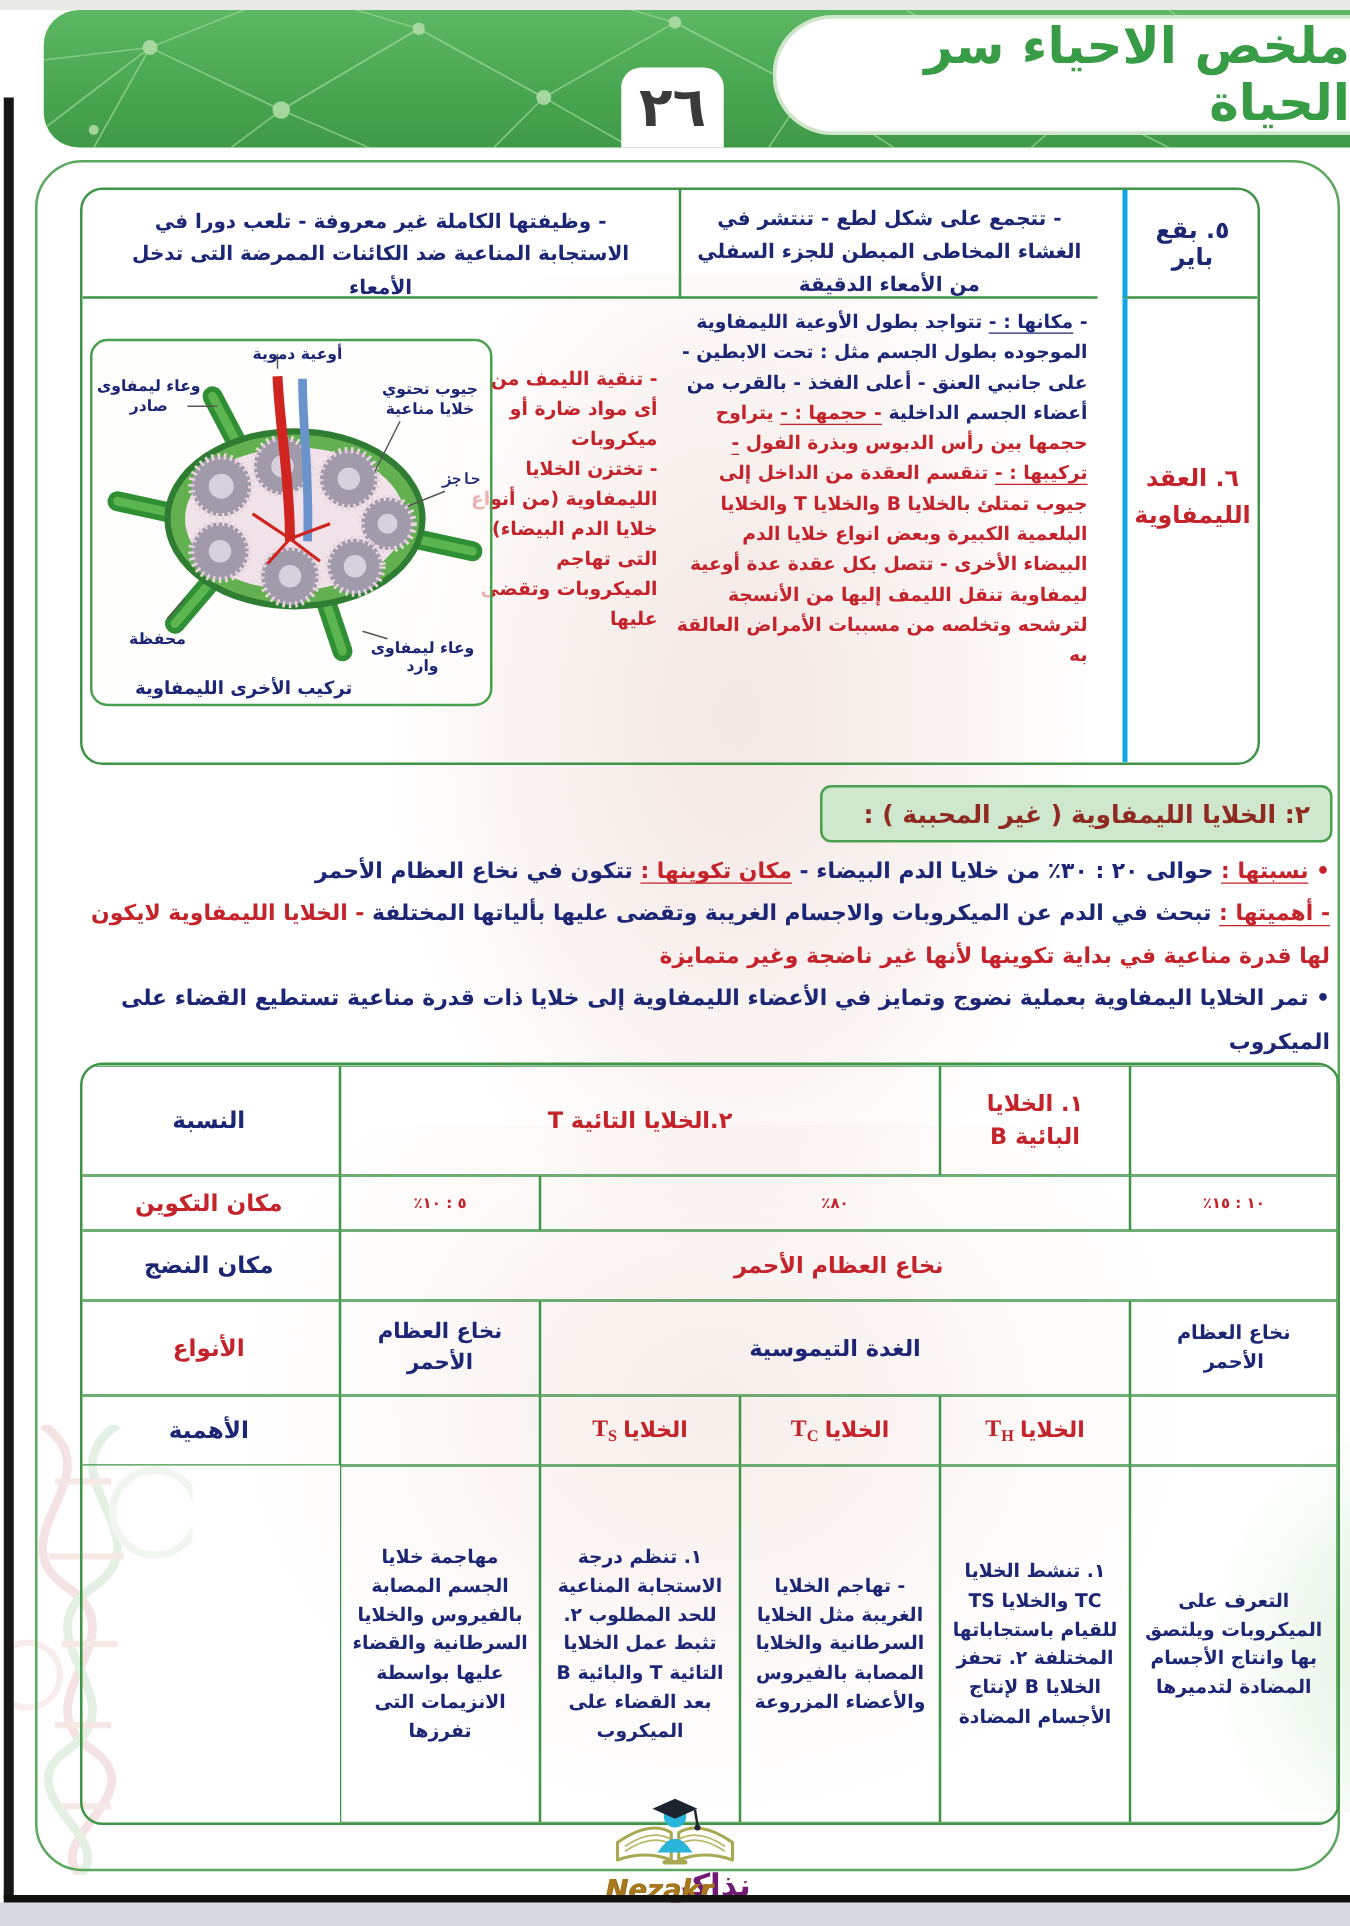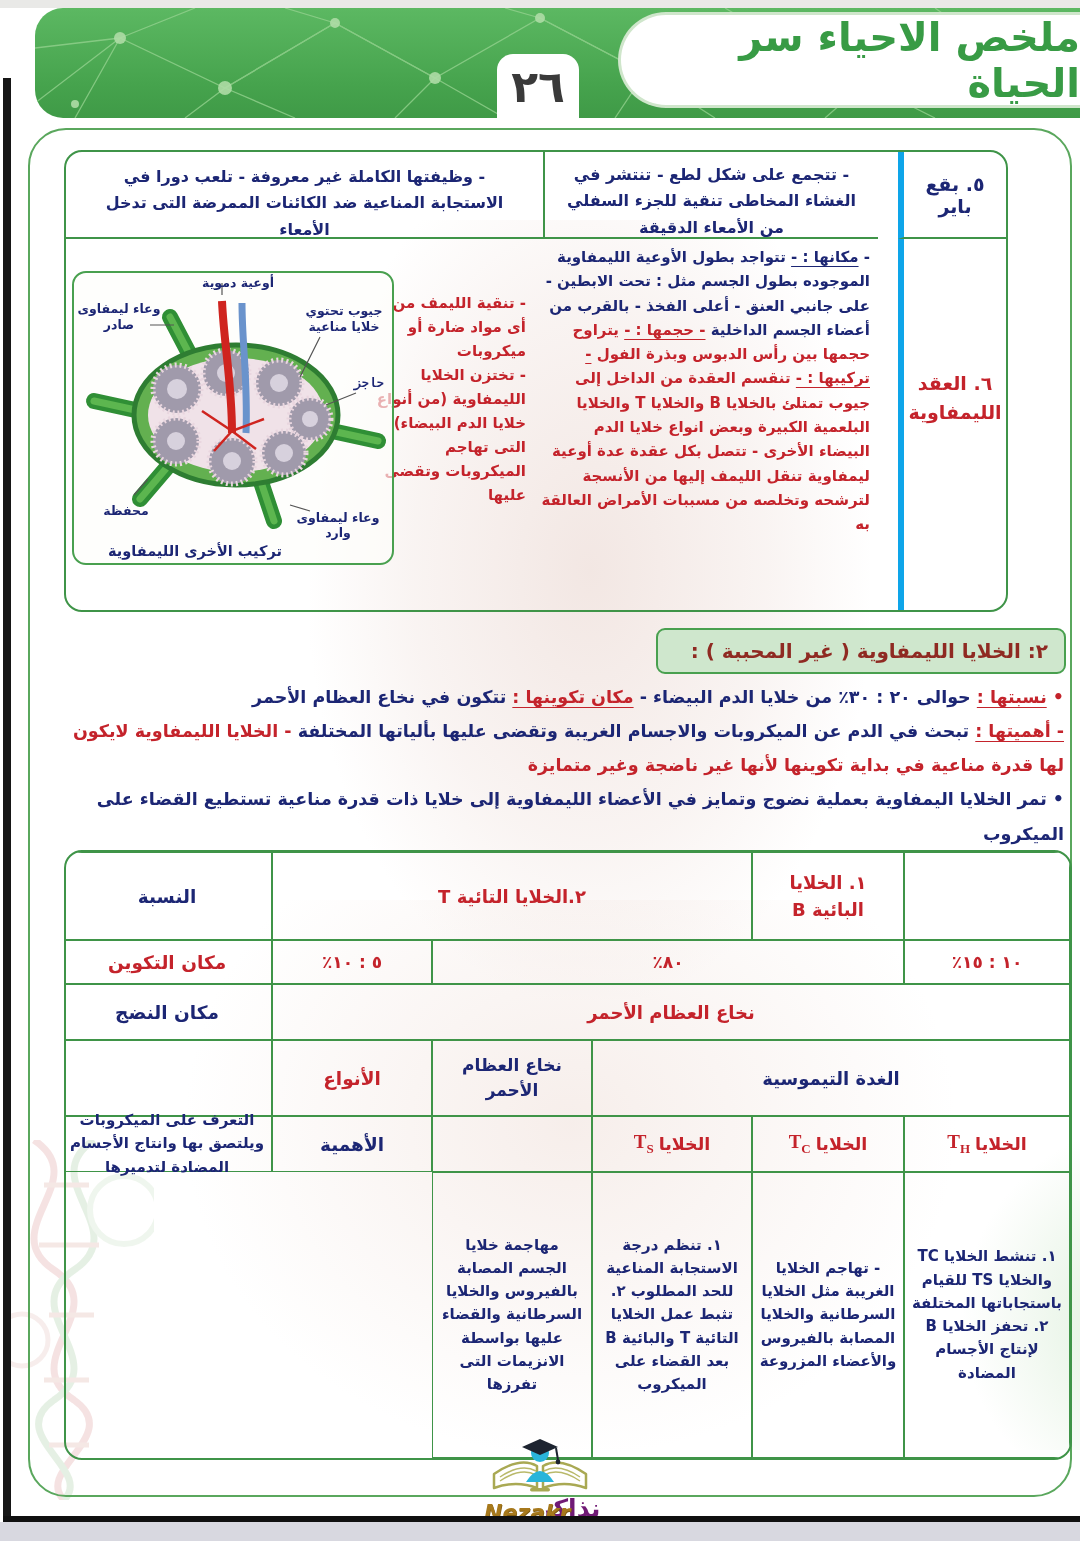--- a/index.html
+++ b/index.html
@@ -44,21 +44,21 @@
   .navy { color:#1c2674; }
   .red  { color:#c4232b; }
   .ul   { text-decoration:underline; text-underline-offset:4px; }
   .pre  { white-space:pre-line; }
 
   
   .ttable { position:absolute; left:64px; top:150px; width:944px; height:462px; z-index:2;
             border:2px solid #3f9448; border-radius:18px; overflow:hidden; background:transparent;
             display:grid; grid-template-columns:128px 335px 1fr; grid-template-rows:87px 1fr; direction:rtl; }
   .ttable > div { font-weight:bold; }
-  .tt-label { border-left:6px solid #0ea5e9; display:flex; align-items:center; justify-content:center;
+  .tt-label { border-left:4px solid #0ea5e9; display:flex; align-items:center; justify-content:center;
               text-align:center; font-size:19px; padding:4px;margin-left:20px; }
   .tt-label-1 { border-bottom:2px solid #3f9448; }
   .tt-label-2 { align-items:flex-start; padding-top:130px; line-height:1.5; }
   .tt-loc  { border-left:2px solid #3f9448; border-bottom:2px solid #3f9448;
              font-size:16px; line-height:1.65; text-align:center; padding:10px 12px; }
   .tt-func { border-bottom:2px solid #3f9448; font-size:16px; line-height:1.65; text-align:center; padding:12px 20px; }
   .tt-body { grid-column:2 / span 2; position:relative; }
 
   .ln-text { position:absolute; top:6px; right:8px; width:332px; font-size:15px; font-weight:bold;
              line-height:1.62; text-align:right; }
@@ -80,21 +80,21 @@
 
   
   .btable { position:absolute; left:64px; top:850px; width:1008px; height:610px; z-index:2;
             border:2px solid #3f9448; border-radius:18px; overflow:hidden; direction:rtl;
             display:grid; grid-template-columns:166px 152px 160px 160px 160px 210px;
             grid-template-rows:88px 44px 56px 76px 56px 1fr; }
   .btable > div { border:1px solid #3f9448; display:flex; align-items:center; justify-content:center;
                   text-align:center; font-weight:bold; padding:4px 6px; }
   .bt-head { color:#c4232b; font-size:18px; line-height:1.5; }
   .bt-rowlab { font-size:18.5px; }
-  .bt-val { color:#c4232b; font-size:17px; }
+  .bt-val { color:#c4232b; font-size:12px; }
   .bt-cell { color:#1c2674; font-size:15.5px; line-height:1.5; }
   .bt-imp { align-items:flex-start; padding-top:12px; font-size:15px; line-height:1.55; }
   .span3 { grid-column:span 3; }
   .span5 { grid-column:span 5; }
   .tsym { font-family:"Liberation Serif", serif; font-size:19px; }
   .tsym sub { font-size:13px; }
   .ttype { display:flex; align-items:center; justify-content:center; gap:5px; color:#c4232b; font-size:17.5px; }
 
   
   .logo { position:absolute; left:50%; transform:translateX(-50%); top:1436px; z-index:4; text-align:center; }
@@ -148,21 +148,21 @@
   </div>
   <div class="hdr-tab">
     <span>٢٦</span>
   </div>
   <div class="hdr-title">ملخص الاحياء سر الحياة</div>
 
   <div class="frame"></div>
 
   <div class="ttable">
     <div class="tt-label tt-label-1 navy">٥. بقع باير</div>
-    <div class="tt-loc navy">- تتجمع على شكل لطع - تنتشر في الغشاء المخاطى تنقية للجزء السفلي من الأمعاء الدقيقة</div>
+    <div class="tt-loc navy">- تتجمع على شكل لطع - تنتشر في الغشاء المخاطى المبطن للجزء السفلي من الأمعاء الدقيقة</div>
     <div class="tt-func navy">- وظيفتها الكاملة غير معروفة - تلعب دورا في الاستجابة المناعية ضد الكائنات الممرضة التى تدخل الأمعاء</div>
 
     <div class="tt-label tt-label-2 red pre">٦. العقد الليمفاوية</div>
     <div class="tt-body">
 
       <p class="ln-text">
         <span class="navy">- </span>
         <span class="navy ul">مكانها : -</span>
         <span class="navy">تتواجد بطول الأوعية الليمفاوية الموجوده بطول الجسم مثل : تحت الابطين - على جانبي العنق - أعلى الفخذ - بالقرب من أعضاء الجسم الداخلية</span>
         <span class="red ul">- حجمها : -</span>
@@ -262,20 +262,22 @@
 
     <div class="bt-rowlab navy">النسبة</div>
     <div class="bt-val">١٠ : ١٥٪</div>
     <div class="bt-val span3">٨٠٪</div>
     <div class="bt-val">٥ : ١٠٪</div>
 
     <div class="bt-rowlab red">مكان التكوين</div>
     <div class="bt-val span5" style="font-size:18px;">نخاع العظام الأحمر</div>
 
     <div class="bt-rowlab navy">مكان النضج</div>
+    <div class="bt-cell pre">نخاع العظام
+الأحمر</div>
     <div class="bt-cell span3" style="font-size:18px;">الغدة التيموسية</div>
     <div class="bt-cell" style="font-size:17px;">نخاع العظام الأحمر</div>
 
     <div class="bt-rowlab red">الأنواع</div>
     <div></div>
     <div class="ttype">
       <span>الخلايا</span>
       <span class="tsym"><span>T</span><sub>H</sub></span>
     </div>
     <div class="ttype">

